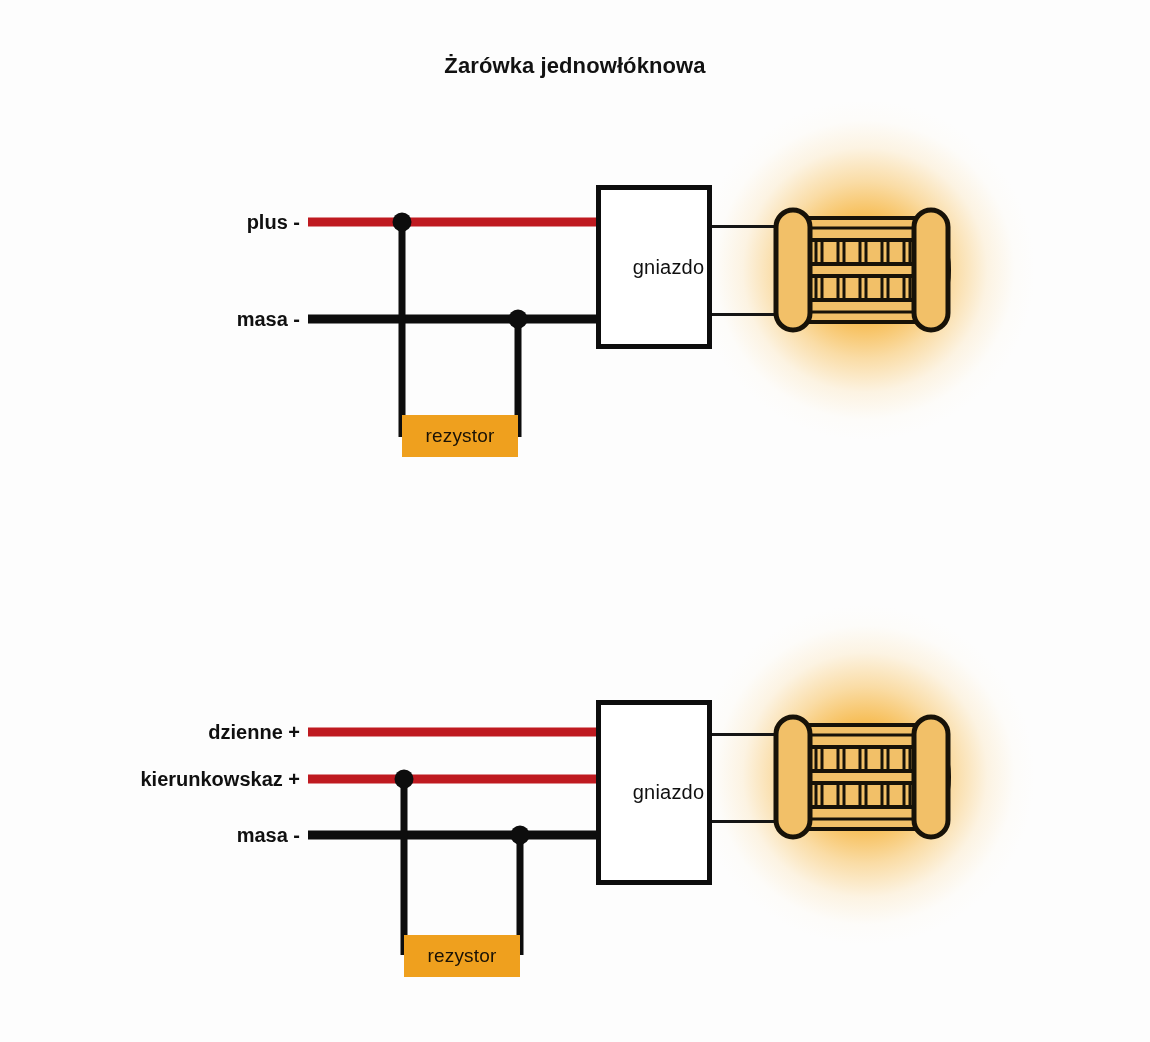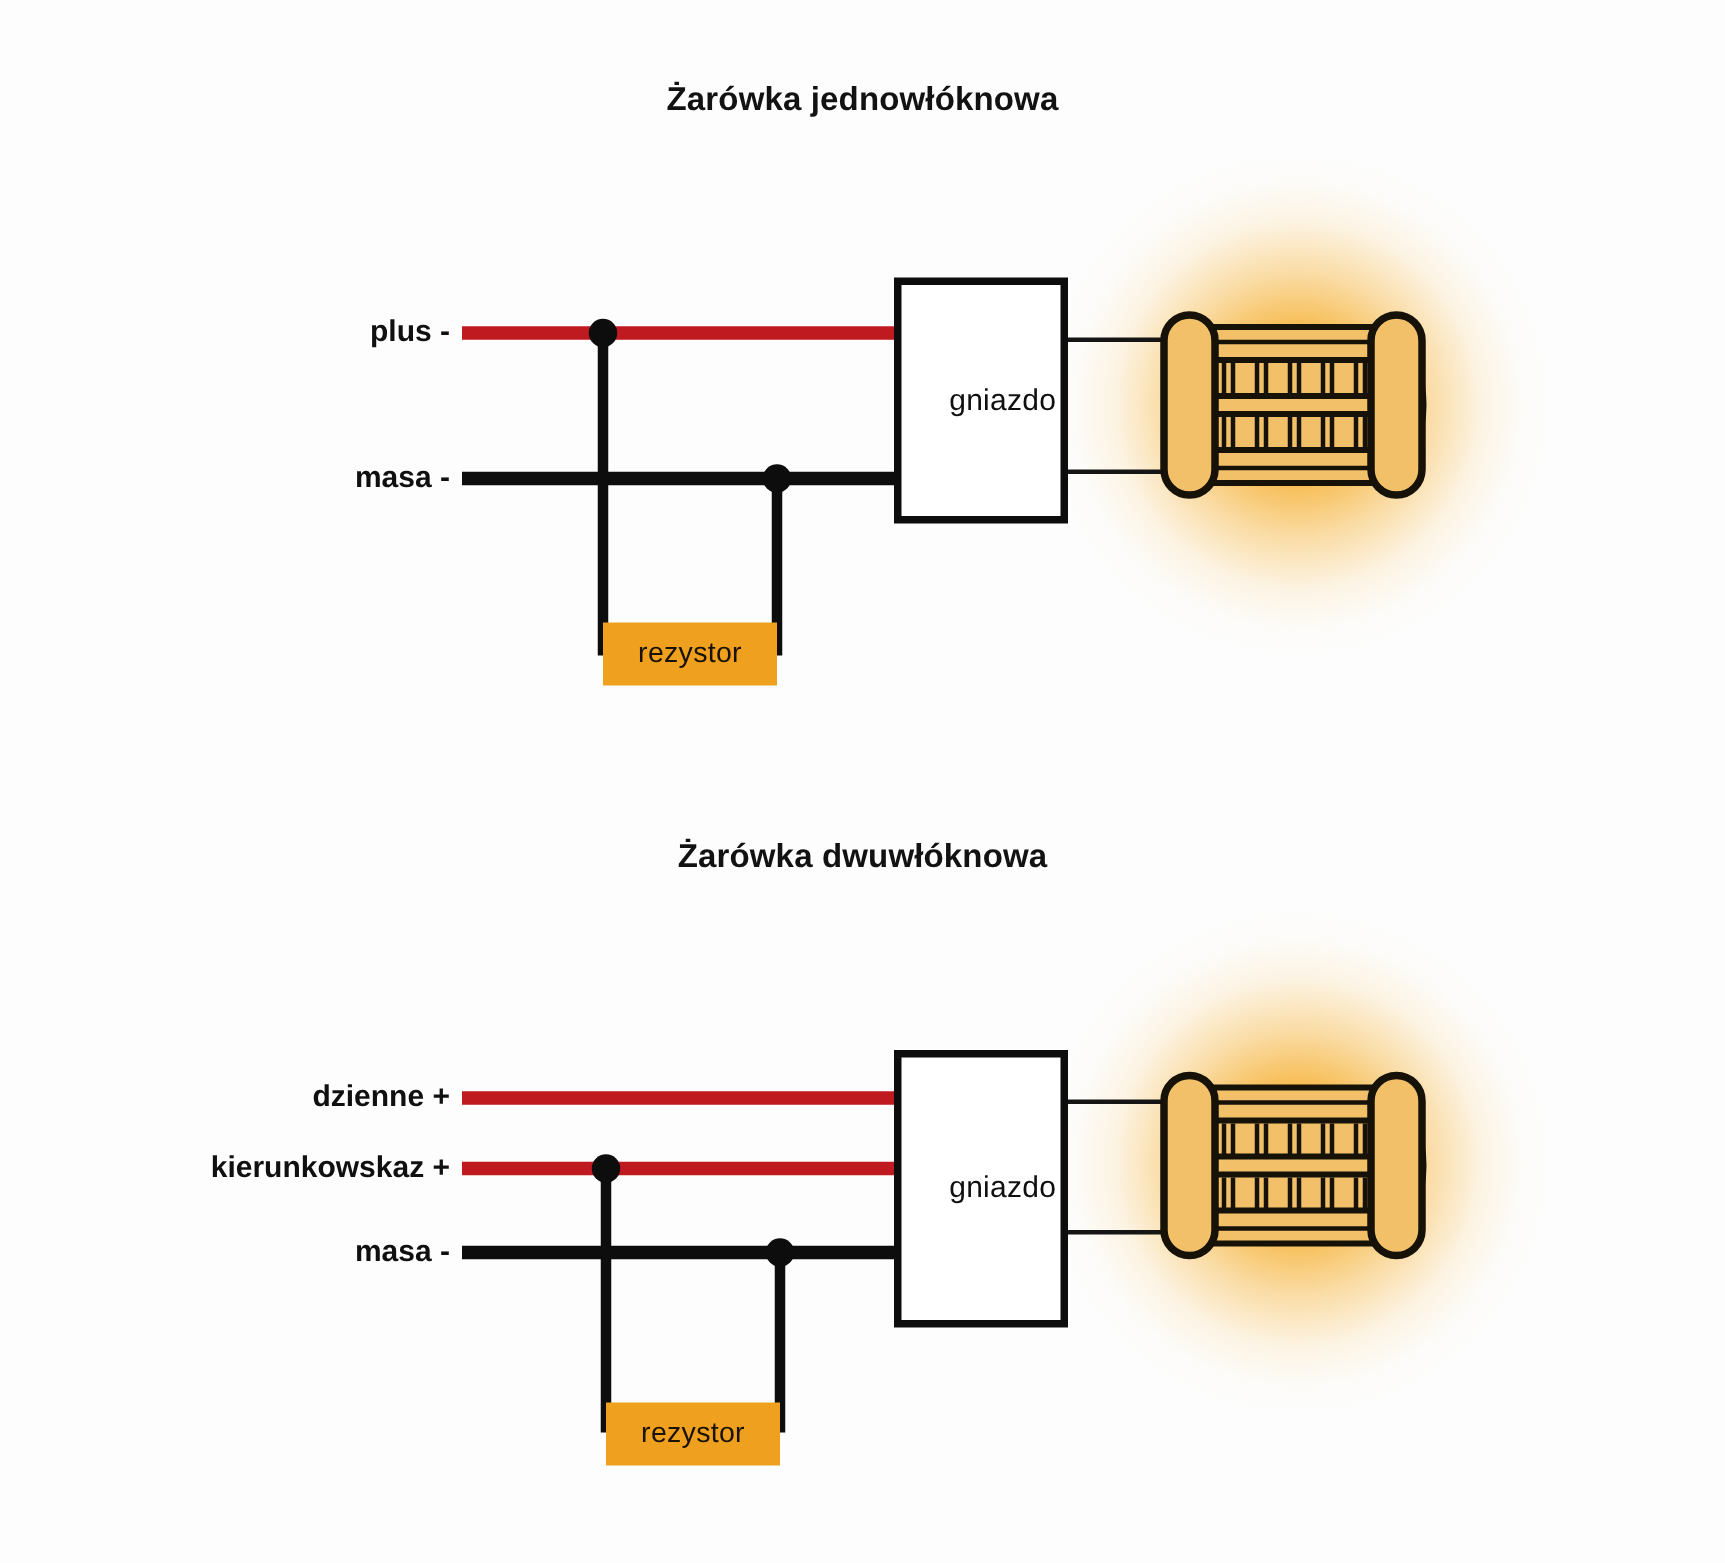--- a/index.html
+++ b/index.html
@@ -211,21 +211,20 @@
         <line x1="118" y1="72" x2="118" y2="93"></line>
         <line x1="134" y1="72" x2="134" y2="93"></line>
         <line x1="140" y1="72" x2="140" y2="93"></line>
       </g>
 
       <rect x="6" y="4" width="34" height="120" rx="17" fill="#f2c068" stroke="#171208" stroke-width="5"></rect>
       <rect x="144" y="4" width="34" height="120" rx="17" fill="#f2c068" stroke="#171208" stroke-width="5"></rect>
     </svg>
   </div>
 
-  <div class="diagram-title" id="title-2">Żarówka dwuwłóknowa</div>
 
   <div class="diagram" id="diagram-2">
 
     <div class="glow" style="left:865px; top:145px; width:340px; height:340px;"></div>
 
     <div class="term-label" style="left:80px; top:102px; width:220px;">dzienne +</div>
     <div class="term-label" style="left:80px; top:149px; width:220px;">kierunkowskaz +</div>
     <div class="term-label" style="left:80px; top:205px; width:220px;">masa -</div>
 
     <div class="wire wire-h wire-red" style="left:308px; top:102px; width:288px;"></div>

